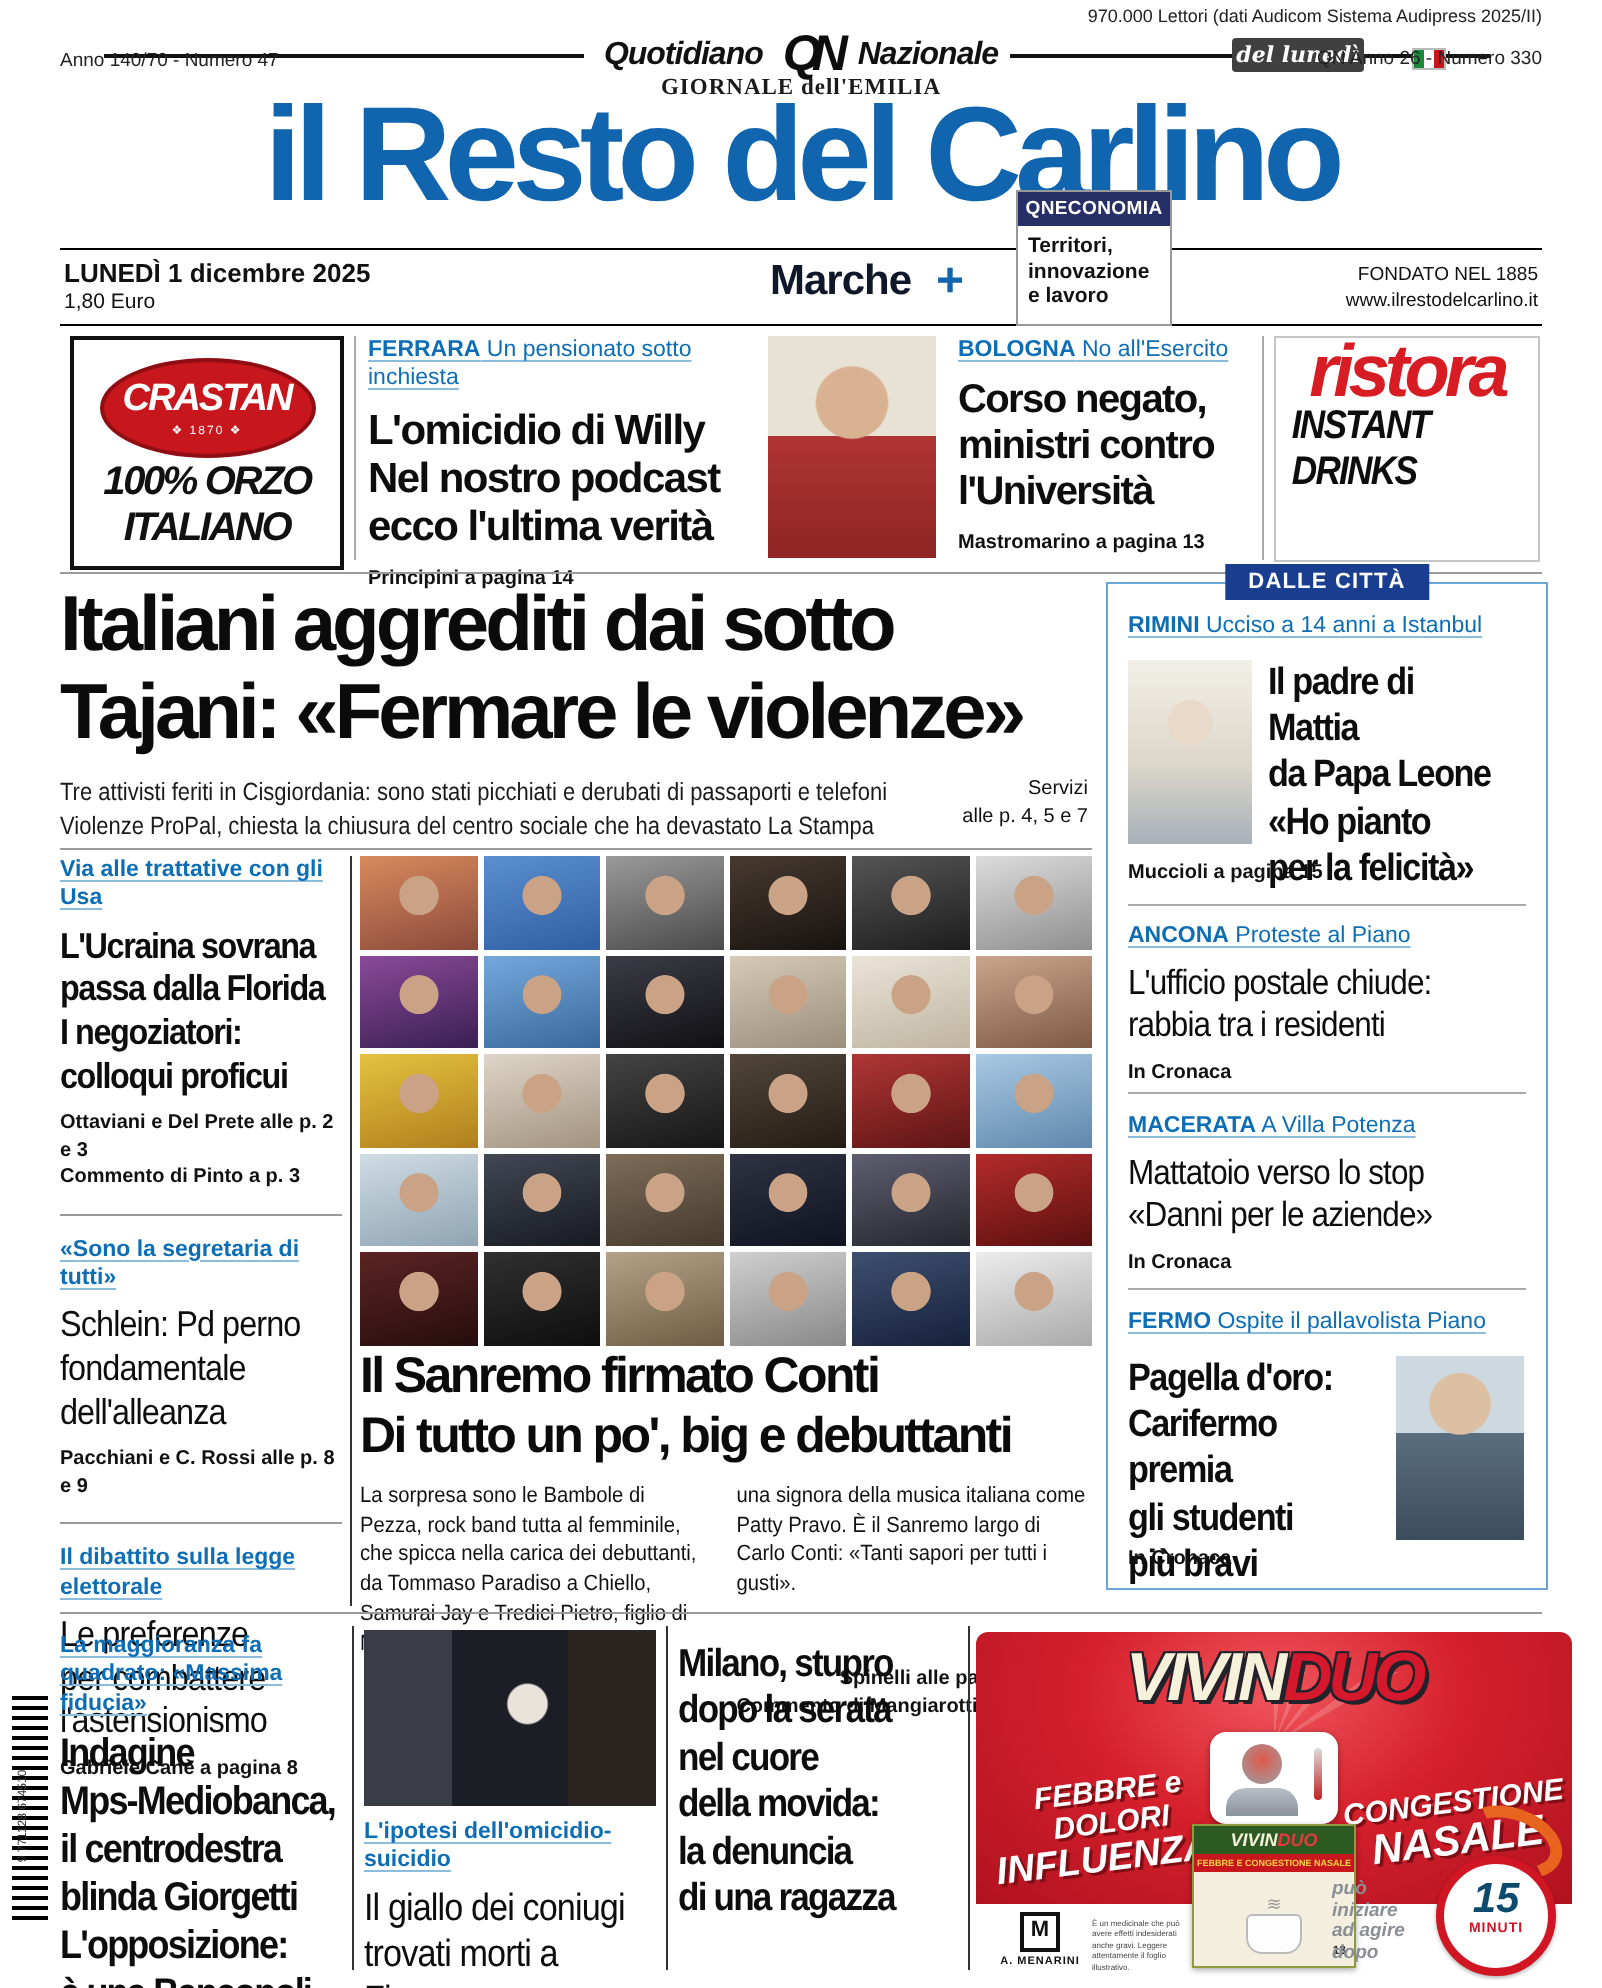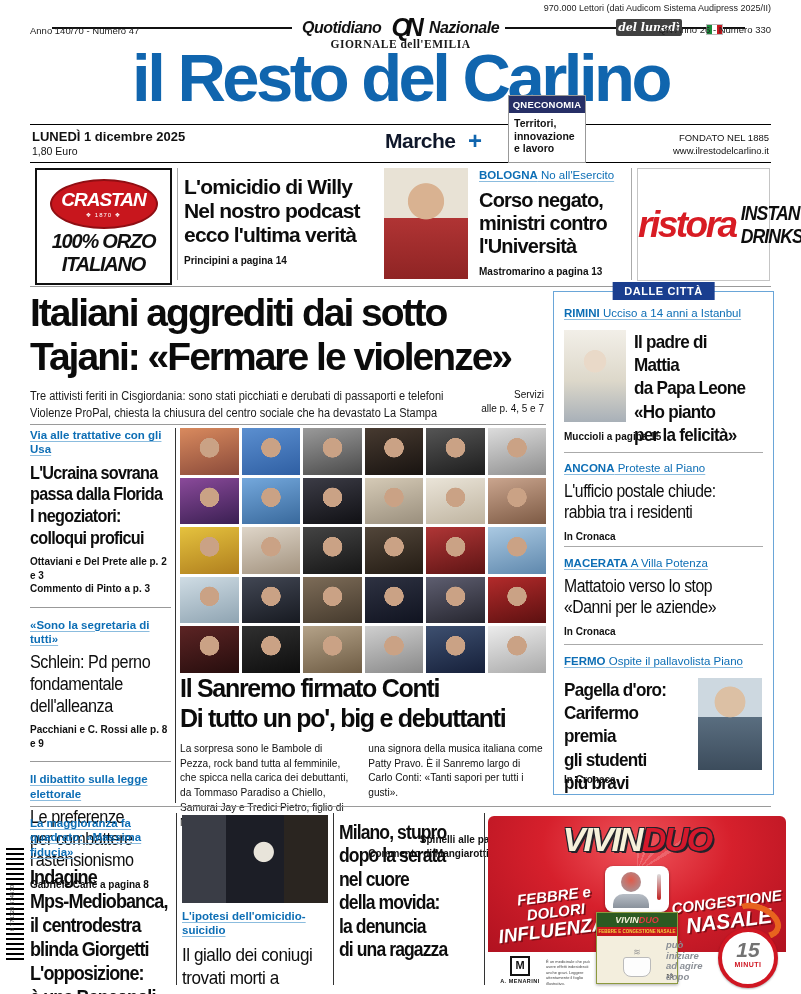--- a/index.html
+++ b/index.html
@@ -56,21 +56,21 @@
     display:flex;flex-direction:column;align-items:center;justify-content:center;color:#fff;}
   #crastan-oval .cr-name{font-size:19px;font-weight:bold;font-style:italic;letter-spacing:-1px;}
   #crastan-oval .cr-year{font-size:6px;letter-spacing:1px;}
   .cr-line{font-size:20px;font-weight:bold;font-style:italic;letter-spacing:-1.2px;color:#111;line-height:1.05;}
   #art-ferrara{top:168px;left:184px;width:192px;}
   #art-bologna{top:168px;left:479px;width:146px;}
   .strip-hl{font-size:21px;margin-top:7px;}
   .strip-by{margin-top:7px;}
   #photo-bologna{top:168px;left:384px;width:84px;height:111px;}
   #ad-ristora{top:168px;left:637px;width:131px;height:111px;border:1px solid #c5c5c5;
-    display:flex;flex-direction:row;align-items:center;justify-content:flex-start;}
+    display:flex;flex-direction:column;align-items:center;justify-content:flex-start;}
   #ristora-name{font-size:37px;font-weight:bold;font-style:italic;color:#d81c24;letter-spacing:-2.5px;line-height:0.9;}
   #ristora-sub{font-size:20px;font-weight:bold;font-style:italic;color:#0d0d0d;letter-spacing:-1px;transform:scaleX(0.88);}
   
   #lead{top:291px;left:30px;width:516px;}
   .lead-h{font-size:39px;font-weight:bold;color:#0b0b0b;letter-spacing:-2px;line-height:1.13;white-space:pre-line;}
   #lead-sub{margin-top:9px;font-size:12.5px;line-height:1.35;color:#1a1a1a;transform:scaleX(0.88);transform-origin:0 0;width:114%;white-space:pre-line;}
   #lead-servizi{position:absolute;right:2px;top:97px;width:64px;text-align:right;font-size:10px;line-height:1.35;white-space:pre-line;}
   
   #leftcol{top:428px;left:30px;width:141px;}
   .lc-art{margin-bottom:0;}
@@ -142,21 +142,21 @@
   #vv-steam{position:absolute;bottom:26px;left:50%;transform:translateX(-50%);color:#999;font-size:9px;}
   #vv-count{position:absolute;bottom:4px;right:4px;font-size:6px;font-weight:bold;color:#333;}
   #vv-menarini{position:absolute;bottom:6px;left:12px;width:40px;text-align:center;}
   #vv-m-logo{width:16px;height:16px;border:2px solid #111;margin:0 auto;font-weight:bold;font-size:11px;line-height:15px;color:#111;background:#fff;}
   #vv-m-name{font-size:5.5px;font-weight:bold;letter-spacing:0.5px;color:#111;margin-top:2px;}
   #vv-legal{position:absolute;bottom:4px;left:58px;width:52px;font-size:4px;line-height:1.35;color:#444;}
   #vv-agire{position:absolute;bottom:8px;left:178px;width:56px;font-size:9.5px;font-weight:bold;font-style:italic;
     color:#8a8f96;line-height:1.1;white-space:pre-line;}
   #vv-badge{position:absolute;bottom:2px;right:8px;width:52px;height:52px;background:#fff;border:4px solid #d01622;
     border-radius:50%;text-align:center;box-shadow:0 1px 2px rgba(0,0,0,0.3);}
-  #vv-15{font-size:21px;font-weight:bold;font-style:italic;color:#737373;line-height:1.1;margin-top:6px;}
+  #vv-15{font-size:21px;font-weight:bold;font-style:italic;color:#0c4a6e;line-height:1.1;margin-top:6px;}
   #vv-minuti{font-size:7px;font-weight:bold;color:#d01622;letter-spacing:0.5px;}
   #vv-arrow{position:absolute;right:4px;bottom:52px;width:40px;height:22px;border:6px solid transparent;
     border-top:6px solid #e8641e;border-right:6px solid #e8641e;border-radius:50%;transform:rotate(20deg);}
 </style>
 </head>
 <body>
 
 <div class="abs" id="meta-lettori">970.000 Lettori  (dati Audicom Sistema Audipress 2025/II)</div>
 <div class="hline" style="left:52px;width:240px;"></div>
 <div class="hline" style="right:56px;width:240px;"></div>
@@ -195,20 +195,21 @@
   <div id="crastan-oval">
     <div class="cr-name">CRASTAN</div>
     <div class="cr-year">❖ 1870 ❖</div>
   </div>
   <div class="cr-line">100% ORZO</div>
   <div class="cr-line">ITALIANO</div>
 </div>
 <div class="vdiv" style="left:177px;top:168px;height:112px;background:#aaa;"></div>
 
 <div class="abs" id="art-ferrara">
+  <div class="kicker"><span>FERRARA</span><span class="rest"> Un pensionato sotto inchiesta</span></div>
   <div class="hl strip-hl">L'omicidio di Willy
 Nel nostro podcast
 ecco l'ultima verità</div>
   <div class="byline strip-by">Principini a pagina 14</div>
 </div>
 
 <div class="photo" id="photo-bologna" style="background: radial-gradient(circle at 50% 30%, rgb(217, 178, 145) 0px, rgb(217, 178, 145) 20%, rgba(0, 0, 0, 0) 21%), linear-gradient(rgb(232, 226, 213) 0px, rgb(232, 226, 213) 45%, rgb(176, 52, 52) 45%, rgb(143, 36, 36) 100%);"></div>
 
 <div class="abs" id="art-bologna">
   <div class="kicker"><span>BOLOGNA</span><span class="rest"> No all'Esercito</span></div>

